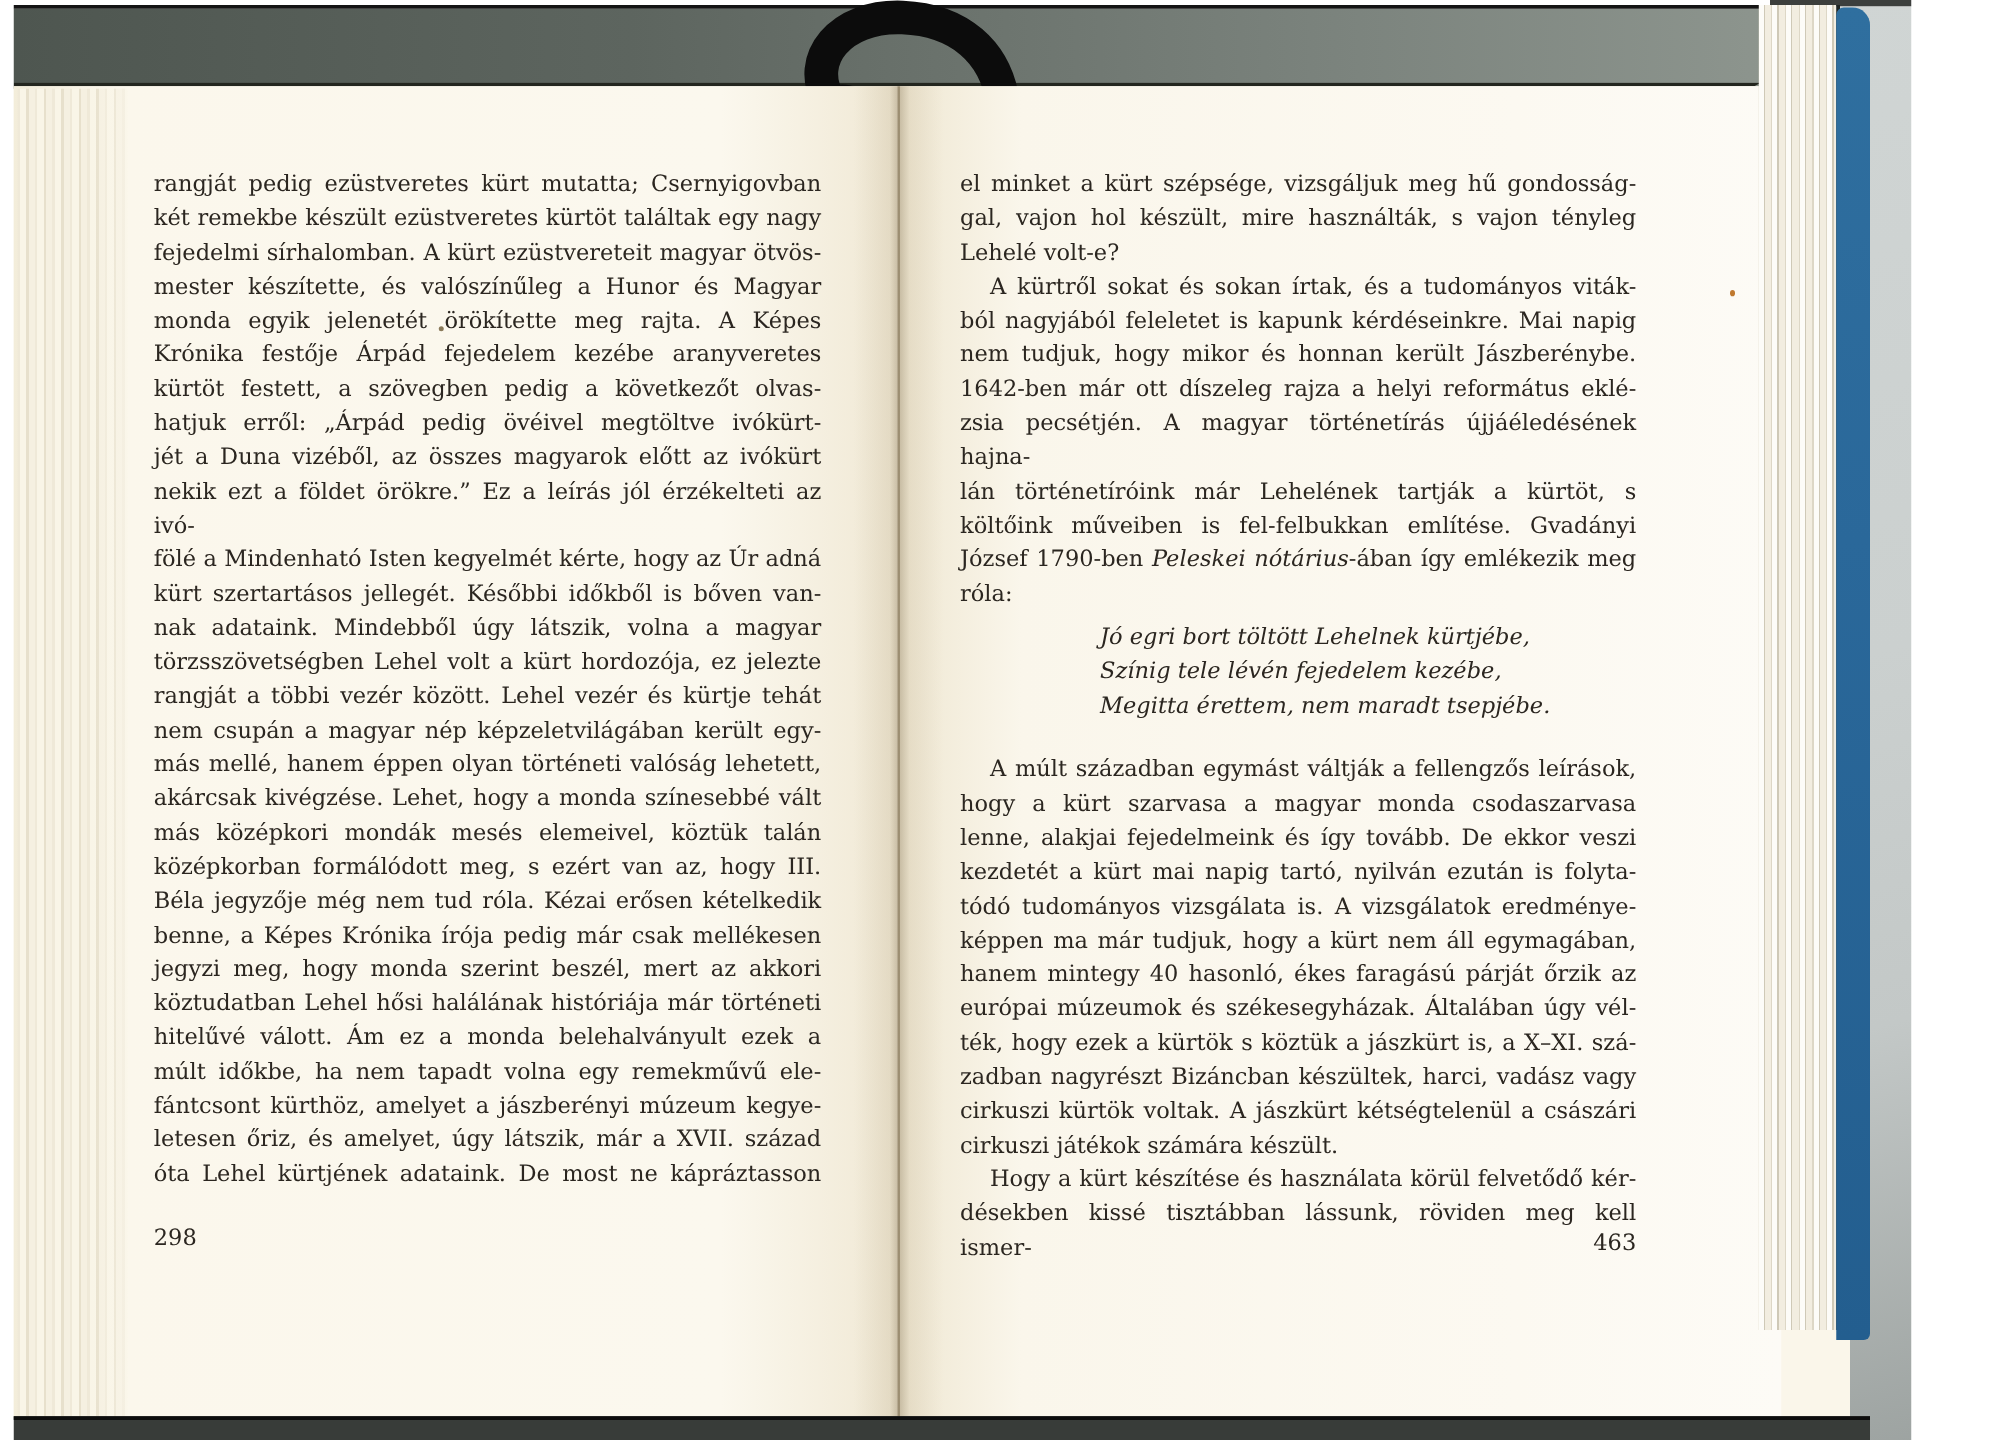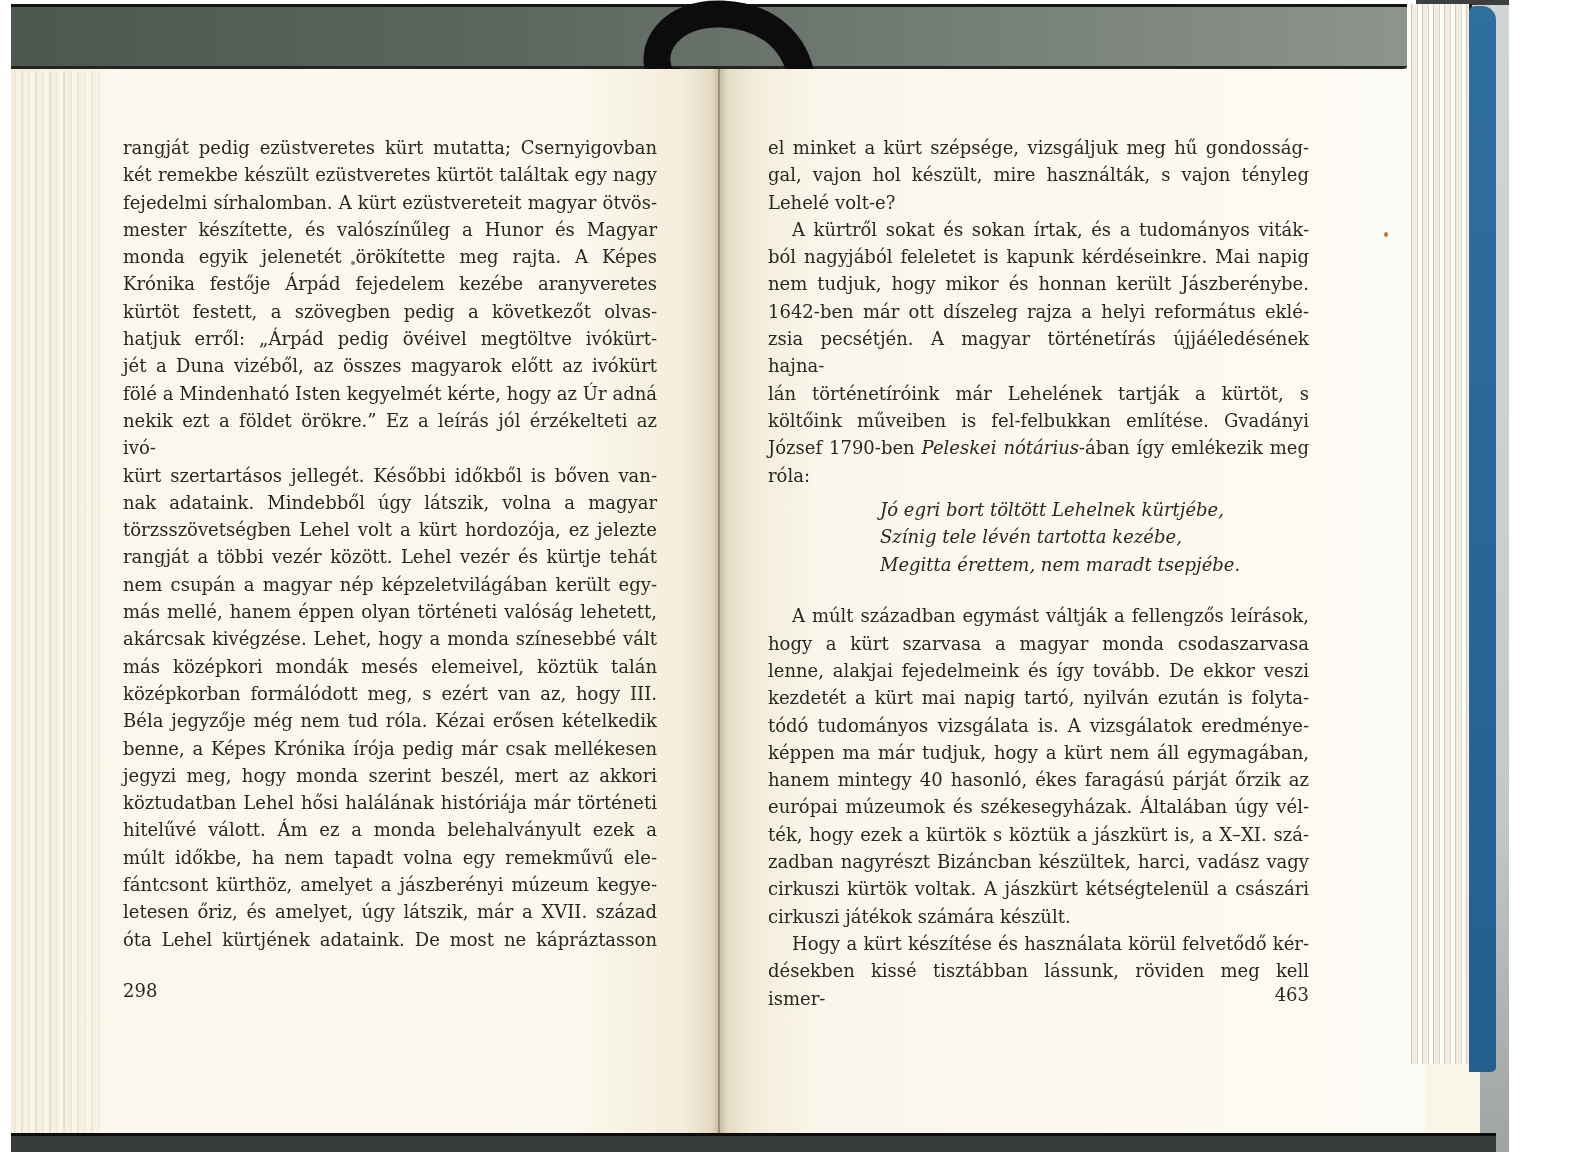--- a/index.html
+++ b/index.html
@@ -1,17 +1,17 @@
 <!DOCTYPE html>
 <html lang="hu"><head>
 <meta charset="utf-8">
 <style>
   html,body{margin:0;padding:0;background:#ffffff;}
   #stage{position:relative;width:1509px;height:1152px;overflow:hidden;background:#ffffff;
-         font-family:"DejaVu Serif","Liberation Serif",serif;}
+         font-family:"DejaVu Serif","Liberation Serif",serif;padding-left:20px;}
 
   
   .backdrop-right{position:absolute;left:1416px;top:0;width:177px;height:1152px;
     background:linear-gradient(165deg,#d0d5d4 0%,#cbd0cf 45%,#c3c8c7 70%,#9ba19f 100%);
     border-top:5px solid #3c3f3d;}
   .backdrop-right .edge-line{position:absolute;right:6px;top:0;width:3px;height:100%;
     background:linear-gradient(to bottom,#8e9492,#6d7371);}
 
   
   .lid-band{position:absolute;left:11px;top:4px;width:1409px;height:64px;
@@ -100,22 +100,22 @@
   <div class="textcol textcol-left">
       <div class="line">rangját pedig ezüstveretes kürt mutatta; Csernyigovban</div>
       <div class="line">két remekbe készült ezüstveretes kürtöt találtak egy nagy</div>
       <div class="line">fejedelmi sírhalomban. A kürt ezüstvereteit magyar ötvös-</div>
       <div class="line">mester készítette, és valószínűleg a Hunor és Magyar</div>
       <div class="line">monda egyik jelenetét örökítette meg rajta. A Képes</div>
       <div class="line">Krónika festője Árpád fejedelem kezébe aranyveretes</div>
       <div class="line">kürtöt festett, a szövegben pedig a következőt olvas-</div>
       <div class="line">hatjuk erről: „Árpád pedig övéivel megtöltve ivókürt-</div>
       <div class="line">jét a Duna vizéből, az összes magyarok előtt az ivókürt</div>
+      <div class="line">nekik ezt a földet örökre.” Ez a leírás jól érzékelteti az ivó-</div>
       <div class="line">fölé a Mindenható Isten kegyelmét kérte, hogy az Úr adná</div>
-      <div class="line">nekik ezt a földet örökre.” Ez a leírás jól érzékelteti az ivó-</div>
       <div class="line">kürt szertartásos jellegét. Későbbi időkből is bőven van-</div>
       <div class="line">nak adataink. Mindebből úgy látszik, volna a magyar</div>
       <div class="line">törzsszövetségben Lehel volt a kürt hordozója, ez jelezte</div>
       <div class="line">rangját a többi vezér között. Lehel vezér és kürtje tehát</div>
       <div class="line">nem csupán a magyar nép képzeletvilágában került egy-</div>
       <div class="line">más mellé, hanem éppen olyan történeti valóság lehetett,</div>
       <div class="line">akárcsak kivégzése. Lehet, hogy a monda színesebbé vált</div>
       <div class="line">más középkori mondák mesés elemeivel, köztük talán</div>
       <div class="line">középkorban formálódott meg, s ezért van az, hogy III.</div>
       <div class="line">Béla jegyzője még nem tud róla. Kézai erősen kételkedik</div>
@@ -139,21 +139,21 @@
         <div class="line">nem tudjuk, hogy mikor és honnan került Jászberénybe.</div>
         <div class="line">1642-ben már ott díszeleg rajza a helyi református eklé-</div>
         <div class="line">zsia pecsétjén. A magyar történetírás újjáéledésének hajna-</div>
         <div class="line">lán történetíróink már Lehelének tartják a kürtöt, s</div>
         <div class="line">költőink műveiben is fel-felbukkan említése. Gvadányi</div>
         <div class="line"><span>József 1790-ben </span><span class="it">Peleskei nótárius</span><span>-ában így emlékezik meg</span></div>
         <div class="line end">róla:</div>
       </div>
     <div class="verse">
         <div class="line">Jó egri bort töltött Lehelnek kürtjébe,</div>
-        <div class="line">Színig tele lévén tartotta kezébe,</div>
+        <div class="line">Színig tele lévén fejedelem kezébe,</div>
         <div class="line">Megitta érettem, nem maradt tsepjébe.</div>
       </div>
     <div>
         <div class="line ind">A múlt században egymást váltják a fellengzős leírások,</div>
         <div class="line">hogy a kürt szarvasa a magyar monda csodaszarvasa</div>
         <div class="line">lenne, alakjai fejedelmeink és így tovább. De ekkor veszi</div>
         <div class="line">kezdetét a kürt mai napig tartó, nyilván ezután is folyta-</div>
         <div class="line">tódó tudományos vizsgálata is. A vizsgálatok eredménye-</div>
         <div class="line">képpen ma már tudjuk, hogy a kürt nem áll egymagában,</div>
         <div class="line">hanem mintegy 40 hasonló, ékes faragású párját őrzik az</div>

